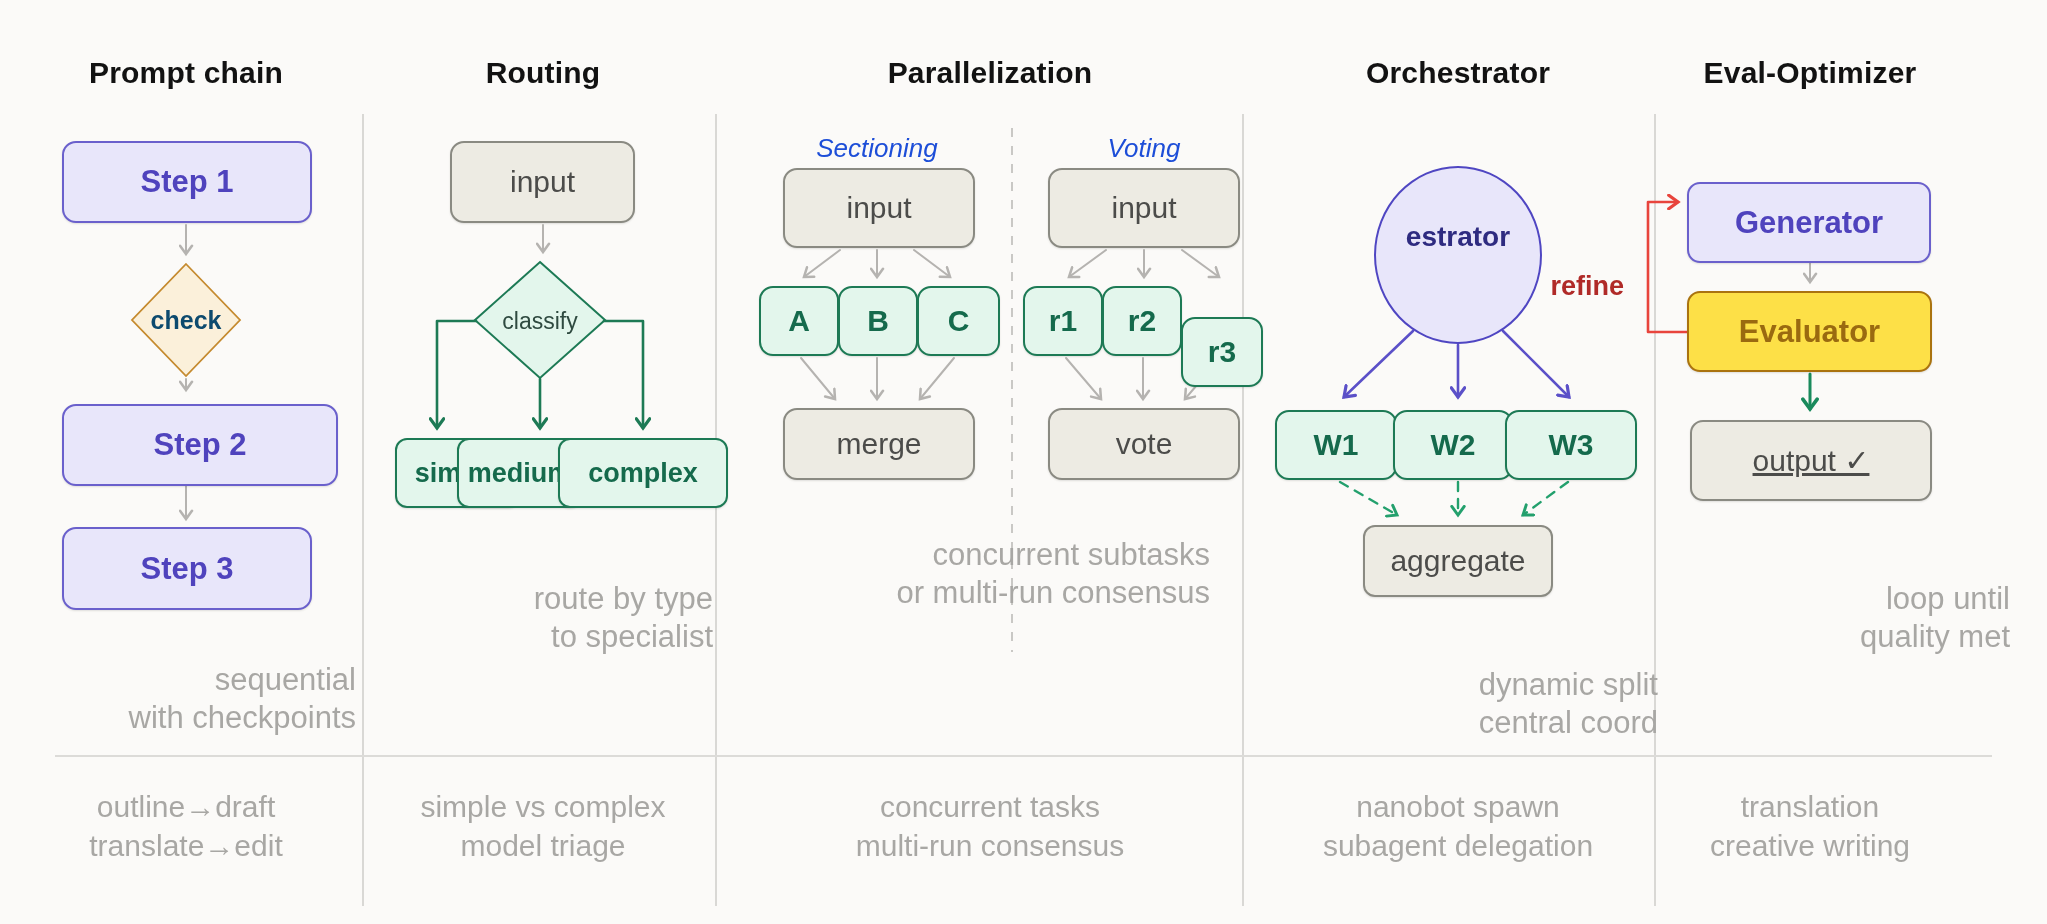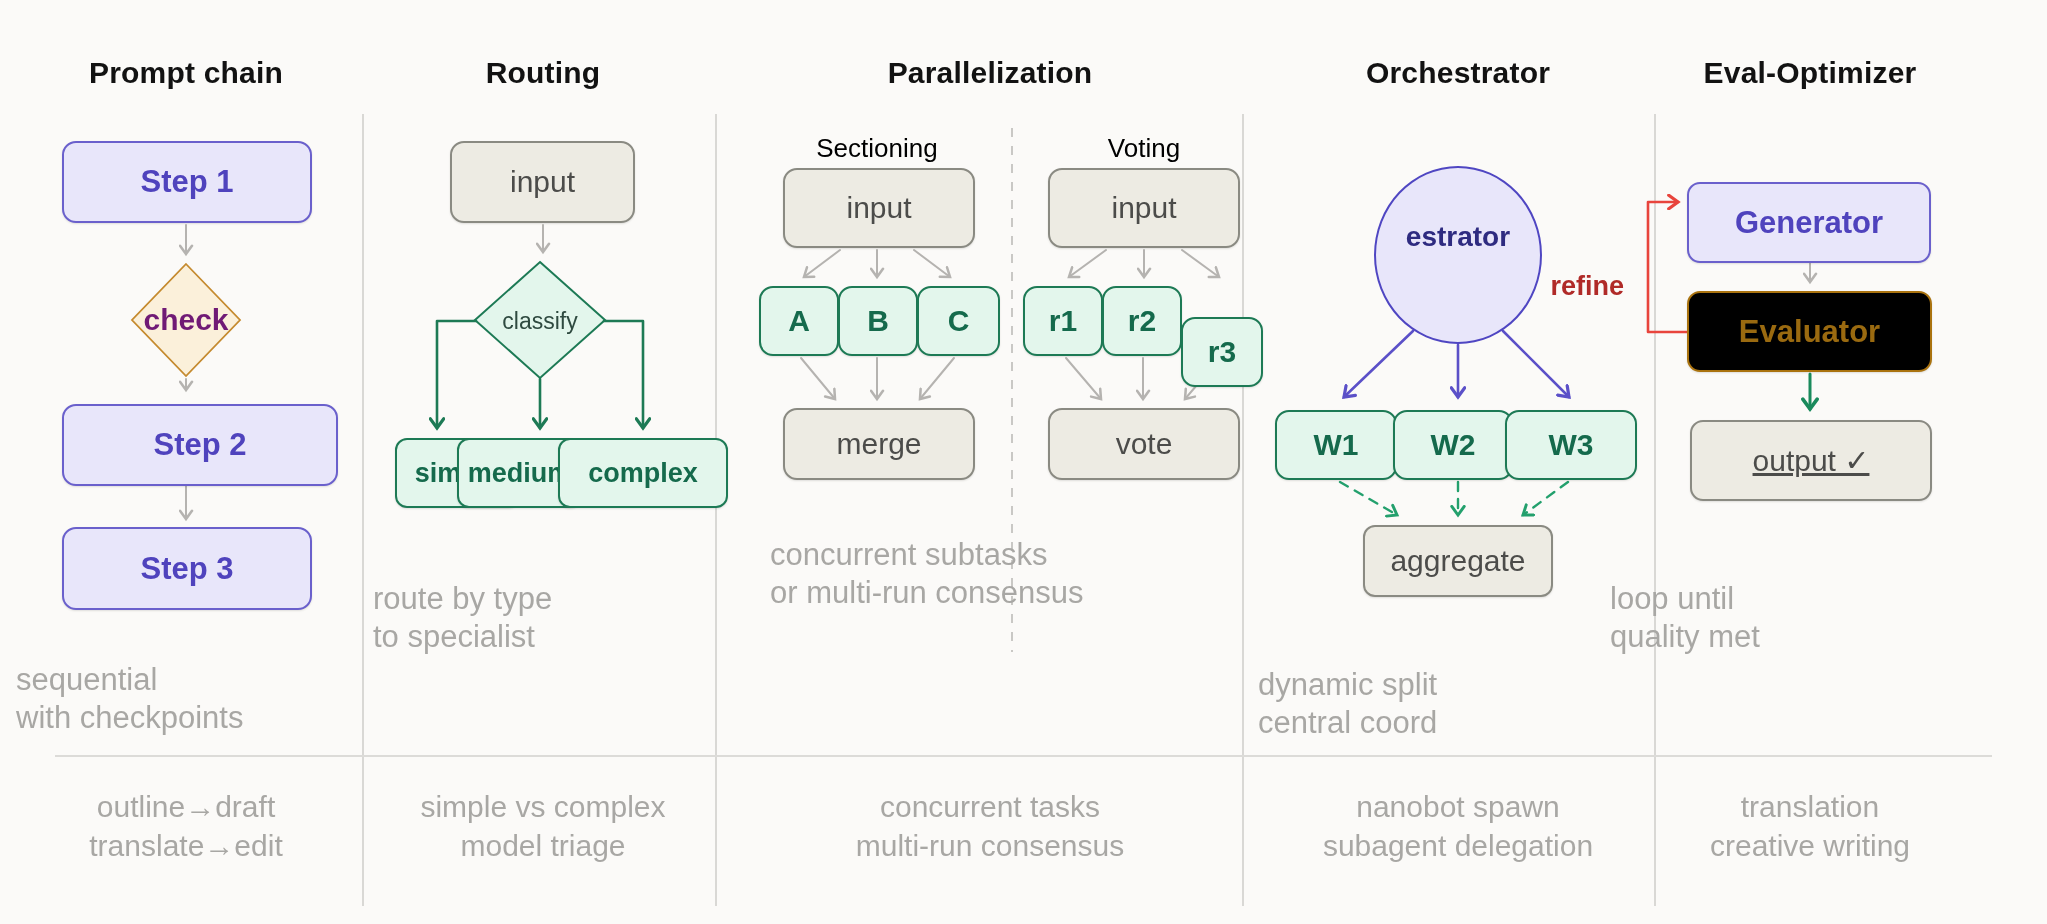--- a/index.html
+++ b/index.html
@@ -12,25 +12,25 @@
   .col-title{font-size:30px;font-weight:700;color:#121212;letter-spacing:.2px;}
   .node{
     position:absolute;box-sizing:border-box;border-radius:14px;
     display:flex;align-items:center;justify-content:center;
     font-weight:600;white-space:nowrap;overflow:hidden;
     box-shadow:0 1px 2px rgba(60,60,50,.14);
   }
   .purple-node{background:#e8e6fa;border:2px solid #6a60cc;color:#4f43bd;font-size:31px;}
   .beige-node{background:#edebe3;border:2px solid #8a8a82;color:#4c4c4a;font-size:30px;}
   .mint-node{background:#e3f6ec;border:2px solid #1d7a55;color:#156a4c;font-size:30px;}
-  .evaluator-node{background:#000000;border:2px solid #aa730f;color:#9a6a10;font-size:31px;}
+  .evaluator-node{background:#fde047;border:2px solid #aa730f;color:#9a6a10;font-size:31px;}
   .diamond-label{position:absolute;display:flex;align-items:center;justify-content:center;font-weight:600;}
-  .caption{position:absolute;color:#a8a7a4;font-size:31px;text-align:left;height:38px;line-height:38px;white-space:nowrap;}
+  .caption{position:absolute;color:#a8a7a4;font-size:31px;text-align:right;height:38px;line-height:38px;white-space:nowrap;}
   .example{position:absolute;color:#a8a7a4;font-size:30px;text-align:center;height:38px;line-height:38px;white-space:nowrap;}
-  .section-label{position:absolute;color:#000000;font-size:26px;text-align:center;height:32px;line-height:32px;}
+  .section-label{position:absolute;color:#1d4ed8;font-size:26px;text-align:center;height:32px;line-height:32px;font-style:italic;}
   .orch-circle{
     position:absolute;left:1374px;top:166px;width:168px;height:178px;border-radius:50%;
     background:#e8e6fa;border:2px solid #4f46c2;box-sizing:border-box;
   }
   .orch-text{
     position:absolute;left:1358px;top:217px;width:200px;text-align:center;
     font-size:28px;font-weight:700;color:#2e2b80;line-height:40px;
   }
   .refine-label{
     position:absolute;left:1512px;top:268px;width:112px;height:36px;line-height:36px;
@@ -123,21 +123,21 @@
     <path d="M1687,332 H1648 V202 H1678" stroke="#e8443c" stroke-width="2.6" fill="none" marker-end="url(#mred)" stroke-linejoin="round" stroke-linecap="round"></path>
   </svg>
 
   <div class="abs ctr col-title" style="left:26px;top:54px;width:320px;height:38px;">Prompt chain</div>
   <div class="abs ctr col-title" style="left:383px;top:54px;width:320px;height:38px;">Routing</div>
   <div class="abs ctr col-title" style="left:830px;top:54px;width:320px;height:38px;text-align:right;">Parallelization</div>
   <div class="abs ctr col-title" style="left:1298px;top:54px;width:320px;height:38px;">Orchestrator</div>
   <div class="abs ctr col-title" style="left:1650px;top:54px;width:320px;height:38px;">Eval-Optimizer</div>
 
   <div class="node purple-node" style="left:62px;top:141px;width:250px;height:82px;">Step 1</div>
-  <div class="diamond-label" style="left:126px;top:302px;width:120px;height:36px;font-size:30px;color:#701a75;">check</div>
+  <div class="diamond-label" style="left:126px;top:302px;width:120px;height:36px;font-size:25px;color:#0c4a6e;">check</div>
   <div class="node purple-node" style="left:62px;top:396px;width:276px;height:82px;margin-top:8px;">Step 2</div>
   <div class="node purple-node" style="left:62px;top:527px;width:250px;height:83px;">Step 3</div>
   <div class="caption" style="left:16px;top:661px;width:340px;">sequential</div>
   <div class="caption" style="left:16px;top:699px;width:340px;">with checkpoints</div>
   <div class="example" style="left:16px;top:788px;width:340px;">outline→draft</div>
   <div class="example" style="left:16px;top:827px;width:340px;">translate→edit</div>
 
   <div class="node beige-node" style="left:450px;top:141px;width:185px;height:82px;font-weight:500;">input</div>
   <div class="diamond-label" style="left:480px;top:303px;width:120px;height:36px;font-size:23px;color:#2f4a40;font-weight:500;">classify</div>
   <div class="node mint-node" style="left:395px;top:438px;width:125px;height:70px;z-index:1;border-radius:12px;font-size:27px;">simple</div>

